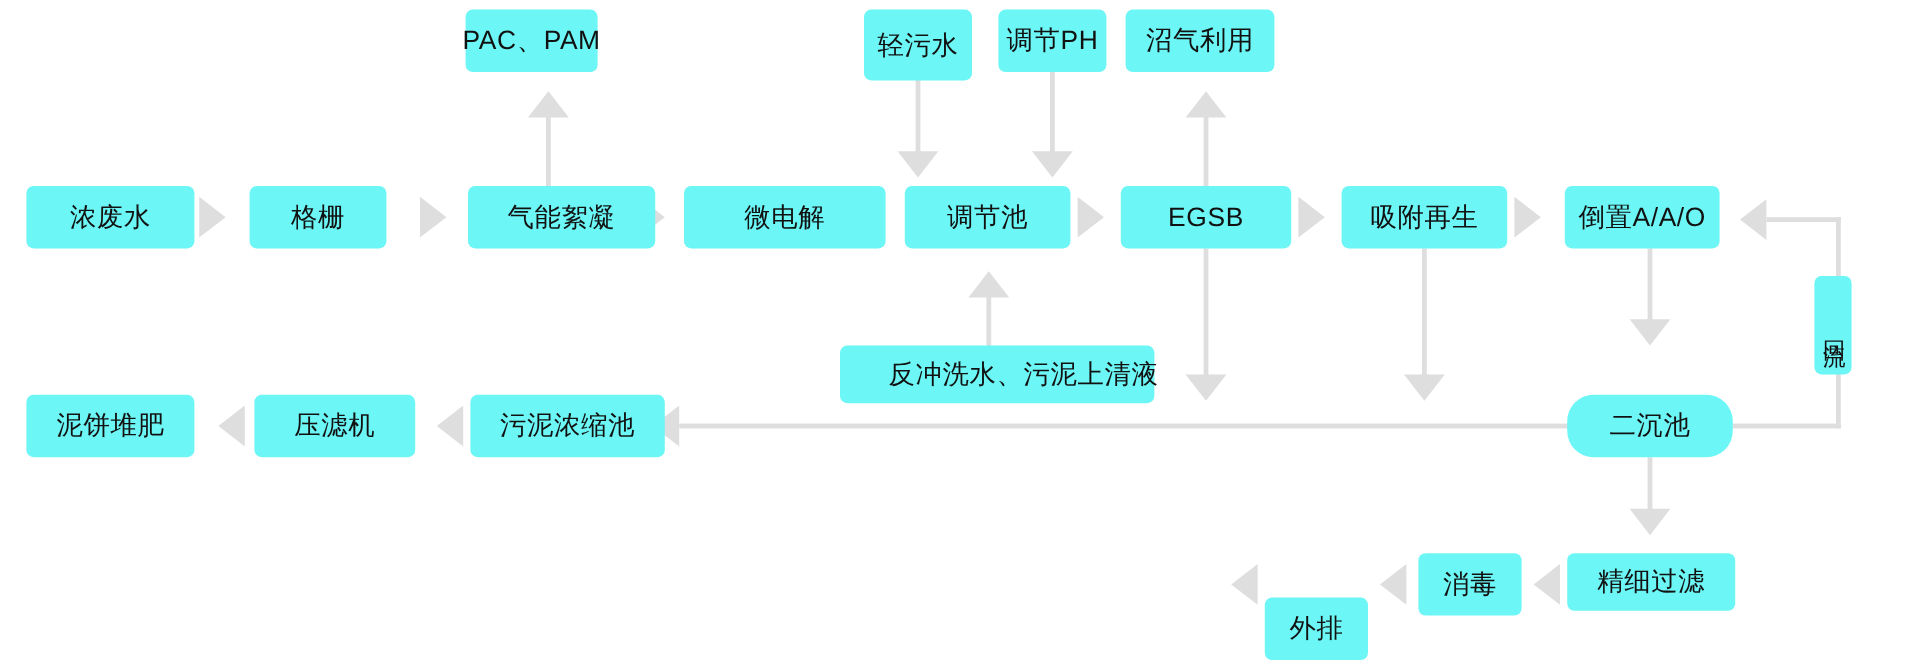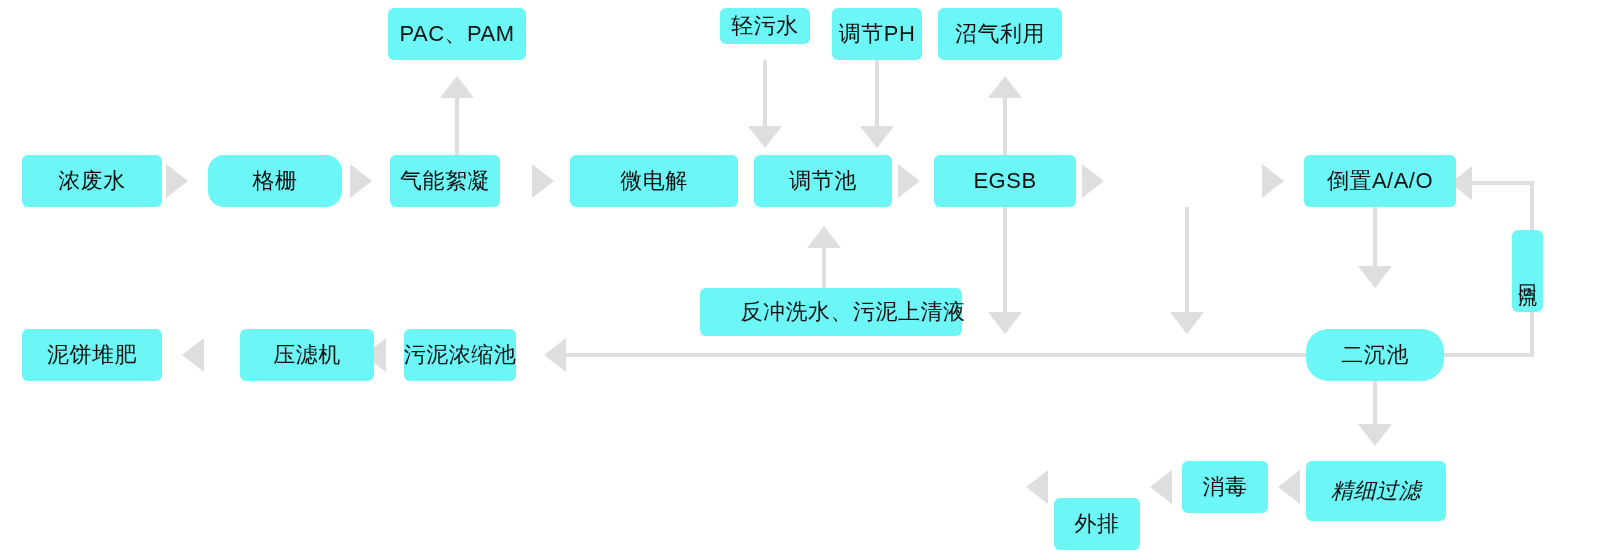--- a/index.html
+++ b/index.html
@@ -118,39 +118,40 @@
   <div class="edge h" style="left:1472px; top:181px; width:62px;"></div>
   <div class="tri left" style="left:1450px; top:166px;"></div>
 
   <div class="edge v" style="left:1373px; top:381px; height:58px;"></div>
   <div class="tri down" style="left:1358px; top:424px;"></div>
 
   <div class="tri left" style="left:1278px; top:470px;"></div>
   <div class="tri left" style="left:1150px; top:470px;"></div>
   <div class="tri left" style="left:1026px; top:470px;"></div>
 
-  <div class="node" style="left:388px;  top:8px;   width:138px; height:52px;">PAC、PAM</div>
-  <div class="node" style="left:720px;  top:8px;   width:90px;  height:36px;">轻污水</div>
+  <div class="node" style="left:388px;  top:8px;   width:110px; height:52px;">PAC、PAM</div>
+  <div class="node" style="left:720px;  top:8px;   width:90px;  height:59px;">轻污水</div>
   <div class="node" style="left:832px;  top:8px;   width:90px;  height:52px;">调节PH</div>
   <div class="node" style="left:938px;  top:8px;   width:124px; height:52px;">沼气利用</div>
 
   <div class="node" style="left:22px;   top:155px; width:140px; height:52px;text-align:center;">浓废水</div>
-  <div class="node" style="left:208px;  top:155px; width:134px; height:52px;border-radius:16px;">格栅</div>
-  <div class="node" style="left:390px; top:155px; width:110px; height:52px;">气能絮凝</div>
+  <div class="node" style="left:208px;  top:155px; width:114px; height:52px;">格栅</div>
+  <div class="node" style="left:390px; top:155px; width:156px; height:52px;">气能絮凝</div>
   <div class="node" style="left:570px; top:155px; width:168px; height:52px;">微电解</div>
   <div class="node" style="left:754px;  top:155px; width:138px; height:52px;">调节池</div>
   <div class="node" style="left:934px;  top:155px; width:142px; height:52px;">EGSB</div>
-  <div class="node" style="left:1304px; top:155px; width:152px; height:52px;">倒置A/A/O</div>
+  <div class="node" style="left:1118px; top:155px; width:138px; height:52px;">吸附再生</div>
+  <div class="node" style="left:1304px; top:155px; width:129px; height:52px;">倒置A/A/O</div>
 
   <div class="node vertical" style="left:1512px; top:230px; width:31px; height:82px; font-size:19px;">回流</div>
 
   <div class="node" style="left:700px; top:288px; width:262px; height:48px;padding-left:44px;">反冲洗水、污泥上清液</div>
 
   <div class="node" style="left:22px;   top:329px; width:140px; height:52px;">泥饼堆肥</div>
-  <div class="node" style="left:212px;  top:329px; width:134px; height:52px;margin-left:28px;">压滤机</div>
-  <div class="node" style="left:404px; top:329px; width:112px; height:52px;">污泥浓缩池</div>
+  <div class="node" style="left:212px;  top:329px; width:134px; height:52px;">压滤机</div>
+  <div class="node" style="left:392px; top:329px; width:162px; height:52px;">污泥浓缩池</div>
   <div class="node" style="left:1306px; top:329px; width:138px; height:52px;border-radius:22px;">二沉池</div>
 
   <div class="node" style="left:1054px; top:461px; width:86px;  height:52px;margin-top:37px;">外排</div>
   <div class="node" style="left:1182px; top:461px; width:86px;  height:52px;text-align:center;">消毒</div>
-  <div class="node" style="left:1306px; top:461px; width:140px; height:60px;font-style:italic;">精细过滤</div>
+  <div class="node" style="left:1306px; top:461px; width:140px; height:48px;">精细过滤</div>
 
 </div>
 
 </body></html>

